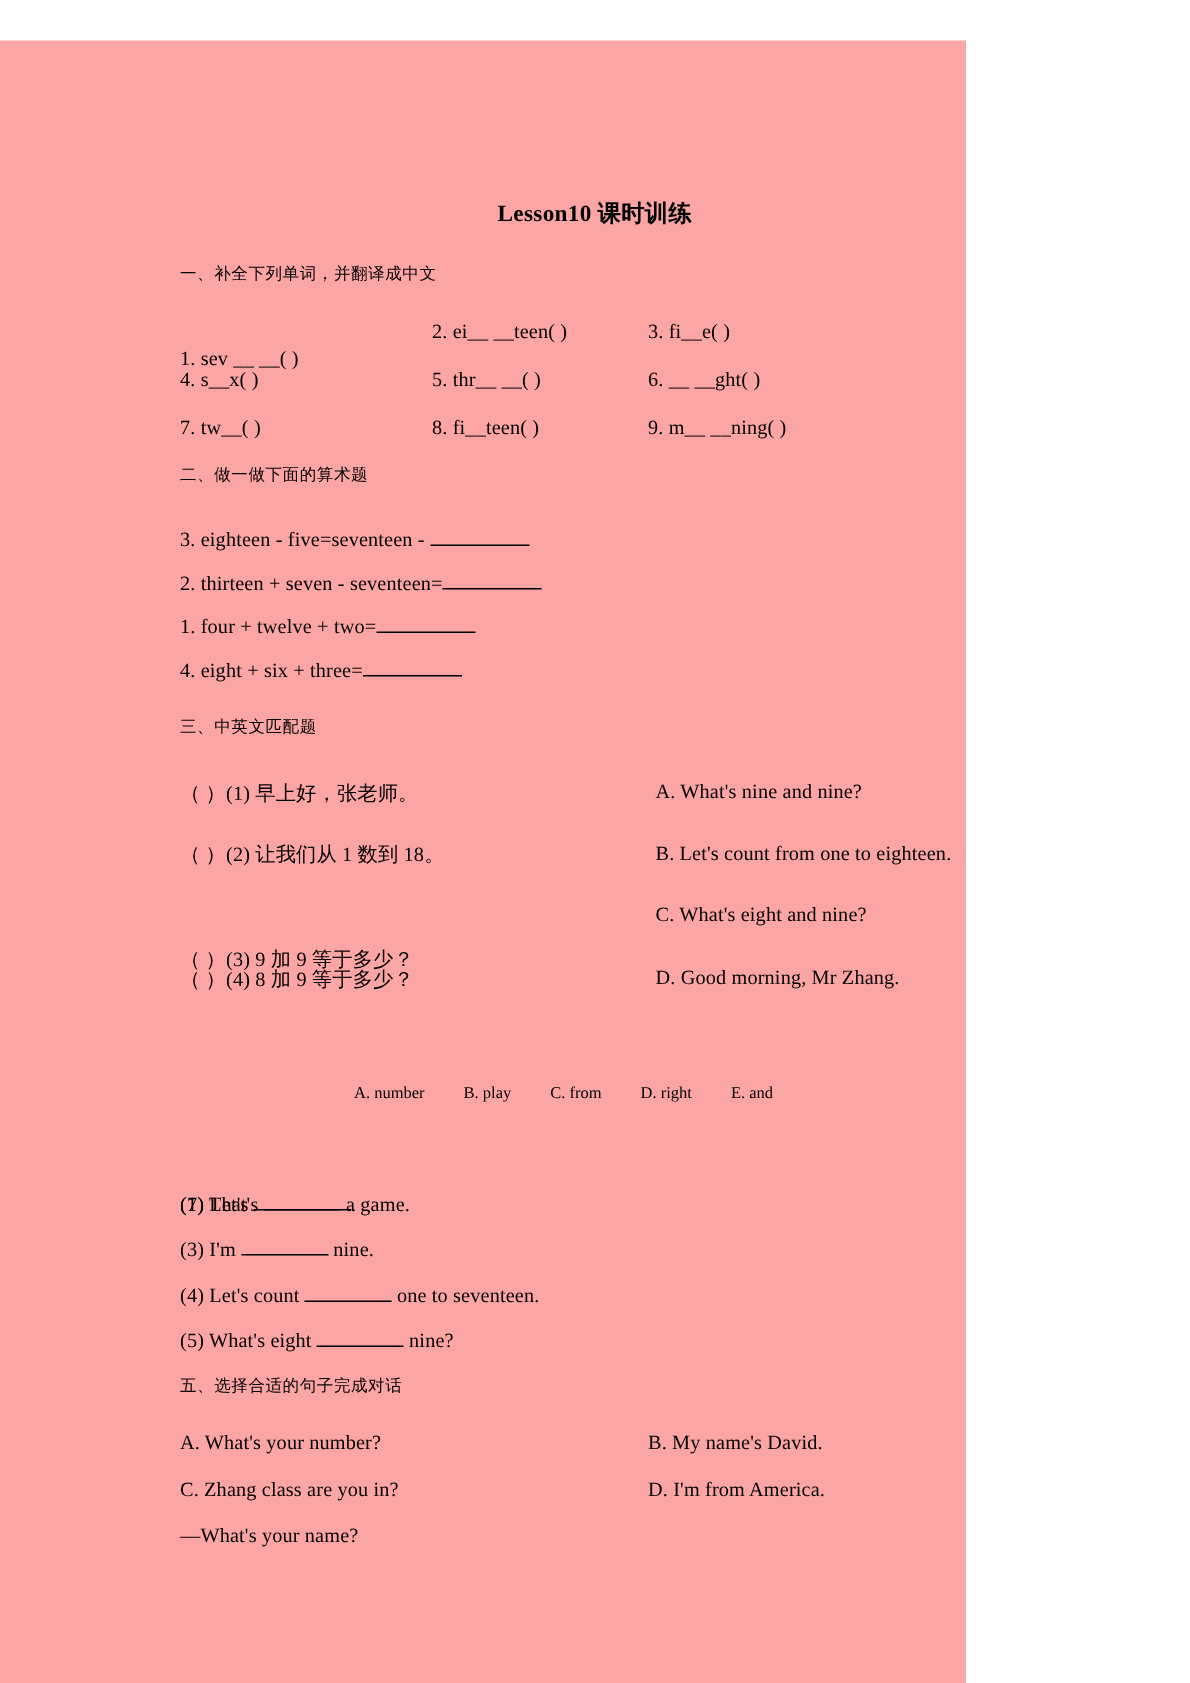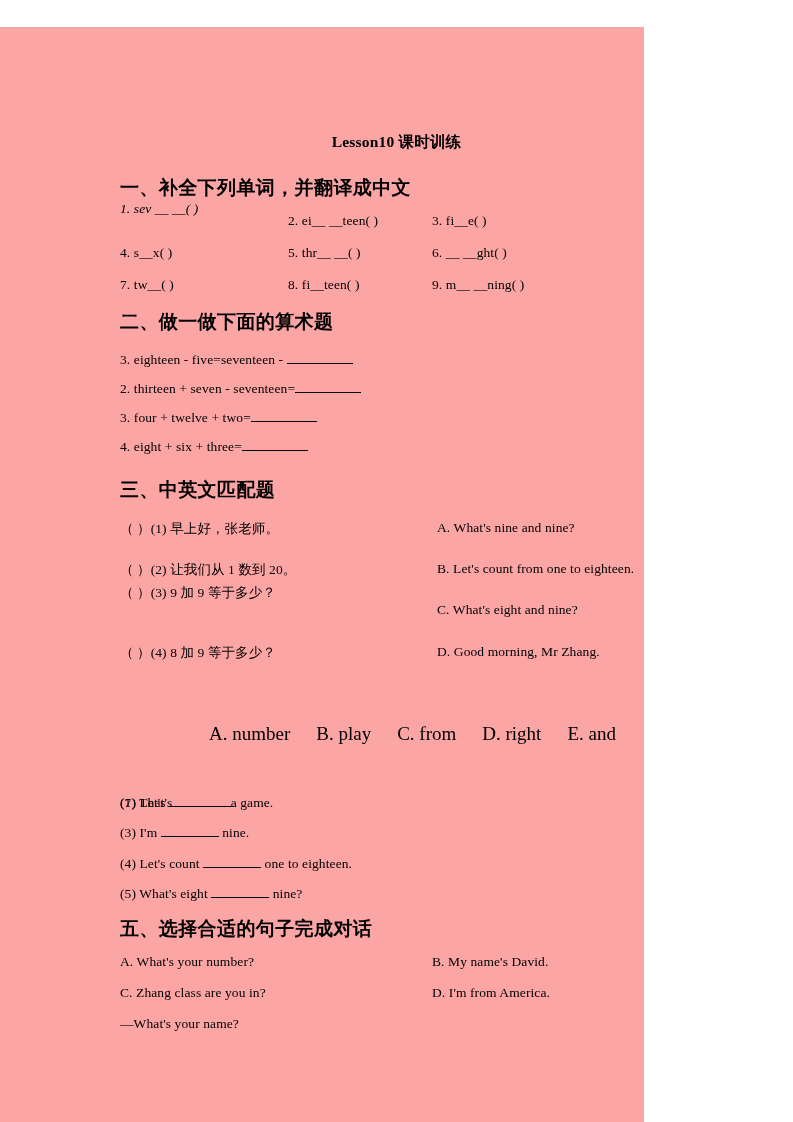--- a/index.html
+++ b/index.html
@@ -31,42 +31,42 @@
     text-align: center;
     font-family: "Liberation Serif", "DejaVu Serif", serif;
     font-weight: bold;
     font-size: 15.5px;
     letter-spacing: 0.2px;
   }
   .sec-head {
     position: absolute;
     left: 120px;
     font-family: "DejaVu Sans", "Liberation Sans", sans-serif;
-    font-size: 19px;
-    font-weight: 700;
+    font-size: 11px;
+    font-weight: 400;
     letter-spacing: 0.4px;
     white-space: nowrap;
   }
   .line {
     position: absolute;
     font-family: "Liberation Serif", "DejaVu Serif", serif;
     font-size: 13.5px;
     white-space: nowrap;
     letter-spacing: 0.1px;
   }
   .col1 { left: 120px; }
   .col2 { left: 288px; }
   .col3 { left: 432px; }
   .col-r3 { left: 437px; }
   .col-r5 { left: 432px; }
   .opts-row {
     position: absolute;
-    left: 209px;
+    left: 236px;
     font-family: "Liberation Serif", "DejaVu Serif", serif;
-    font-size: 19px;
+    font-size: 11px;
     white-space: nowrap;
   }
   .opts-row span.opt { margin-right: 26px; }
   .opts-row span.opt:last-child { margin-right: 0; }
   .blank {
     display: inline-block;
     border-bottom: 1px solid #000;
     vertical-align: baseline;
   }
   .b-med { width: 58px; }
@@ -74,77 +74,77 @@
 </style>
 </head>
 <body>
 
 <div class="page">
 
   <div class="doc-title">Lesson10  课时训练</div>
 
   <div class="sec-head" style="top:148px;">一、补全下列单词，并翻译成中文</div>
 
-  <div class="line col1" style="top:174px;font-style:italic;">1. sev __ __(    )</div>
+  <div class="line col1" style="top:204px;">1. sev __ __(    )</div>
   <div class="line col2" style="top:186px;">2. ei__ __teen(    )</div>
   <div class="line col3" style="top:186px;">3. fi__e(    )</div>
 
   <div class="line col1" style="top:218px;">4. s__x(    )</div>
   <div class="line col2" style="top:218px;">5. thr__ __(    )</div>
   <div class="line col3" style="top:218px;">6. __ __ght(    )</div>
 
   <div class="line col1" style="top:250px;text-align:right;">7. tw__(    )</div>
   <div class="line col2" style="top:250px;">8. fi__teen(    )</div>
   <div class="line col3" style="top:250px;">9. m__ __ning(    )</div>
 
   <div class="sec-head" style="top:282px;">二、做一做下面的算术题</div>
 
   <div class="line col1" style="top:325px;">
     <span>3. eighteen - five=seventeen - </span><span class="blank b-long"></span>
   </div>
   <div class="line col1" style="top:354px;">
     <span>2. thirteen + seven - seventeen=</span><span class="blank b-long"></span>
   </div>
   <div class="line col1" style="top:383px;">
-    <span>3. four + twelve + two=</span><span class="blank b-long"></span>
+    <span>1. four + twelve + two=</span><span class="blank b-long"></span>
   </div>
   <div class="line col1" style="top:412px;">
     <span>4. eight + six + three=</span><span class="blank b-long"></span>
   </div>
 
   <div class="sec-head" style="top:450px;">三、中英文匹配题</div>
 
   <div class="line col1" style="top:493px;text-align:center;">（   ）(1) 早上好，张老师。</div>
   <div class="line col-r3" style="top:493px;">A. What's nine and nine?</div>
 
-  <div class="line col1" style="top:534px;">（   ）(2) 让我们从 1 数到 20。</div>
+  <div class="line col1" style="top:534px;">（   ）(2) 让我们从 1 数到 18。</div>
   <div class="line col-r3" style="top:534px;">B. Let's count from one to eighteen.</div>
 
-  <div class="line col1" style="top:557px;">（   ）(3) 9 加 9 等于多少？</div>
+  <div class="line col1" style="top:604px;">（   ）(3) 9 加 9 等于多少？</div>
   <div class="line col-r3" style="top:575px;">C. What's eight and nine?</div>
 
   <div class="line col1" style="top:617px;">（   ）(4) 8 加 9 等于多少？</div>
   <div class="line col-r3" style="top:617px;">D. Good morning, Mr Zhang.</div>
 
 
   <div class="opts-row" style="top:696px;">
     <span class="opt">A. number</span><span class="opt">B. play</span><span class="opt">C. from</span><span class="opt">D. right</span><span class="opt">E. and</span>
   </div>
 
   <div class="line col1" style="top:768px;">
     <span>(1) Let's </span><span class="blank b-med"></span><span> a game.</span>
   </div>
   <div class="line col1" style="top:768px;">
     <span>(7) That's </span><span class="blank b-med"></span><span>.</span>
   </div>
   <div class="line col1" style="top:798px;">
     <span>(3) I'm </span><span class="blank b-med"></span><span> nine.</span>
   </div>
   <div class="line col1" style="top:829px;">
-    <span>(4) Let's count </span><span class="blank b-med"></span><span> one to eighteen.</span>
+    <span>(4) Let's count </span><span class="blank b-med"></span><span> one to seventeen.</span>
   </div>
   <div class="line col1" style="top:859px;">
     <span>(5) What's eight </span><span class="blank b-med"></span><span> nine?</span>
   </div>
 
   <div class="sec-head" style="top:889px;">五、选择合适的句子完成对话</div>
 
   <div class="line col1" style="top:927px;">A. What's your number?</div>
   <div class="line col-r5" style="top:927px;">B. My name's David.</div>
 

